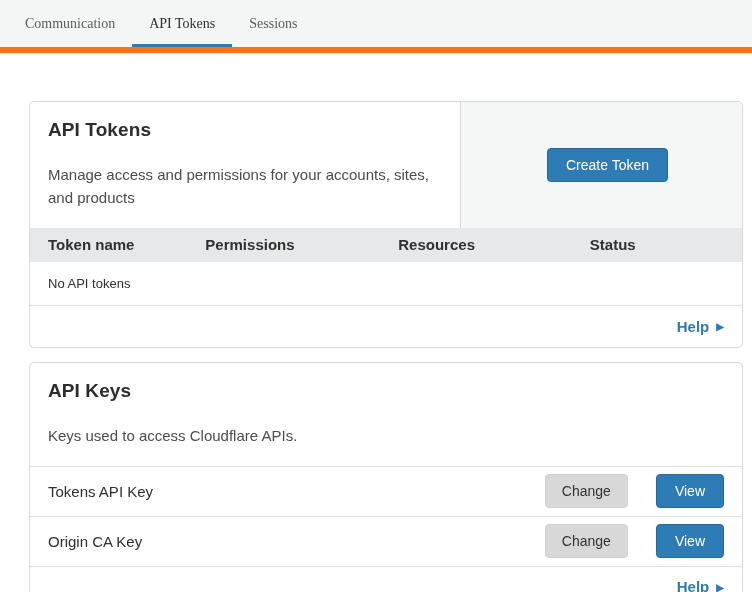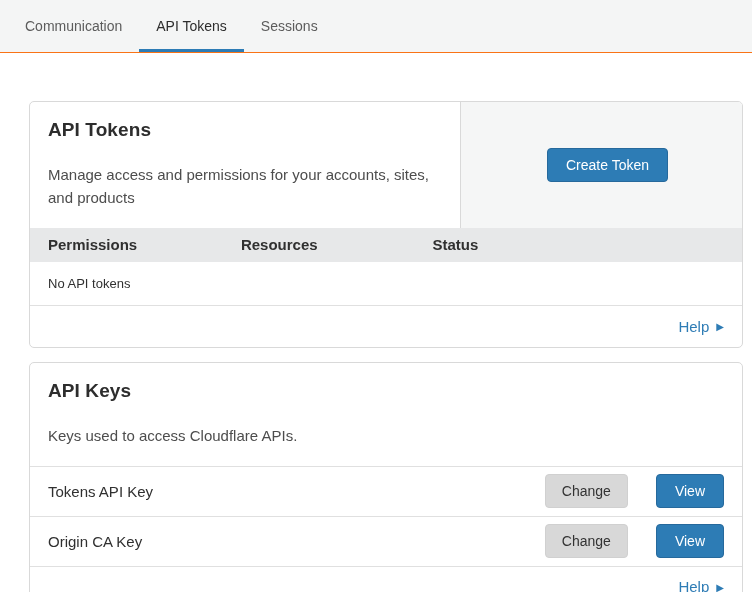--- a/index.html
+++ b/index.html
@@ -11,21 +11,22 @@
     -webkit-font-smoothing: antialiased;
   }
 
   
   .tabbar {
     height: 53px;
     background: #f4f5f5;
     display: flex;
     align-items: stretch;
     padding-left: 8px;
-    border-bottom: 1px solid #f97316;
+    border-bottom: 6px solid #f97316;
+    font-family: Liberation Serif, serif;
   }
   .tab {
     display: flex;
     align-items: center;
     padding: 0 17px;
     font-size: 14px;
     color: #5c5c5c;
     cursor: pointer;
     border-bottom: 3px solid transparent;
     padding-top: 3px; 
@@ -127,20 +128,21 @@
     justify-content: flex-end;
     padding-right: 18px;
   }
   .help-link {
     display: flex;
     align-items: center;
     font-size: 15px;
     color: #2e7cb5;
     text-decoration: none;
     cursor: pointer;
+    font-weight: bold;
   }
   .help-arrow {
     font-size: 10px;
     margin-left: 7px;
     margin-top: 1px;
   }
 
   
   .card2-header { padding: 17px 18px 19px 18px; }
   .key-row {
@@ -172,20 +174,21 @@
       <div class="card-header-left">
         <div class="card-title">API Tokens</div>
         <div class="card-desc">Manage access and permissions for your accounts, sites, and products</div>
       </div>
       <div class="card-header-right">
         <button class="btn-primary">Create Token</button>
       </div>
     </div>
 
     <div class="table-header">
+      <div class="th th-1">Token name</div>
       <div class="th th-2">Permissions</div>
       <div class="th th-3">Resources</div>
       <div class="th th-4">Status</div>
     </div>
 
     <div class="empty-row">
       <span>No API tokens</span>
     </div>
 
     <div class="help-row">

